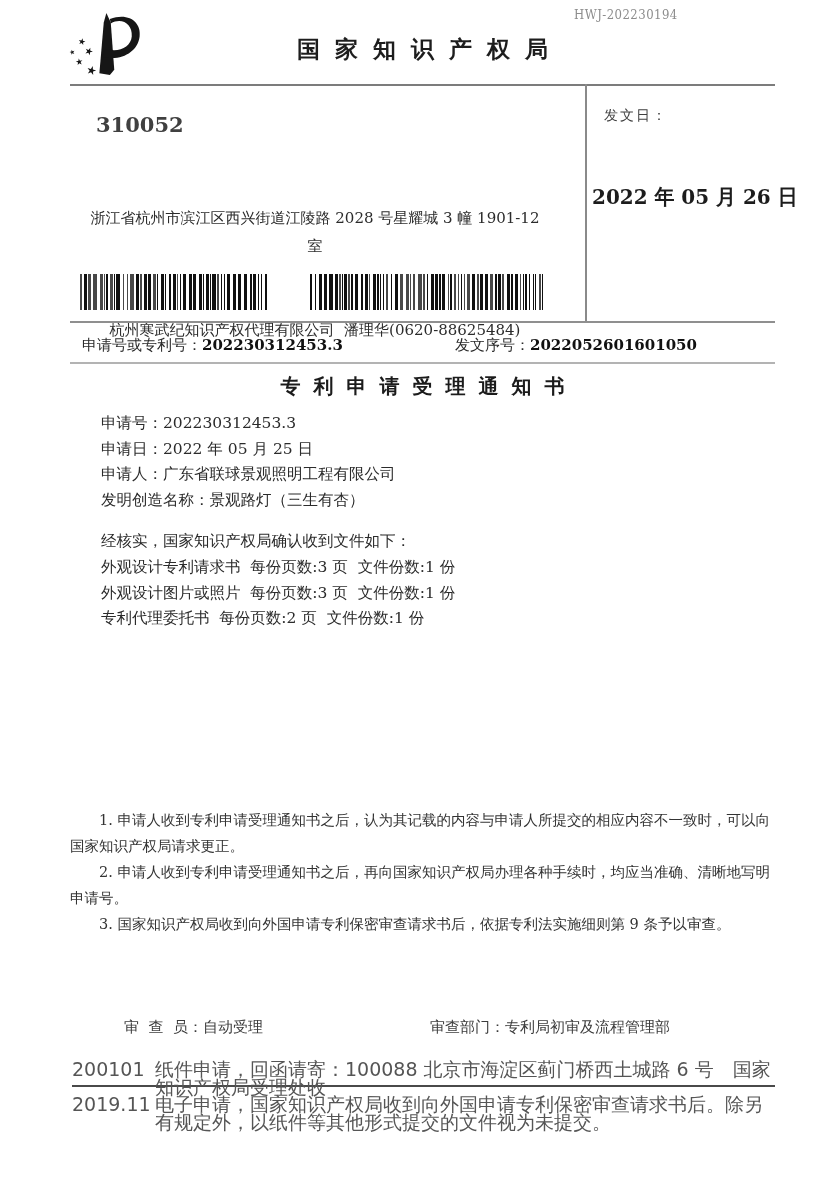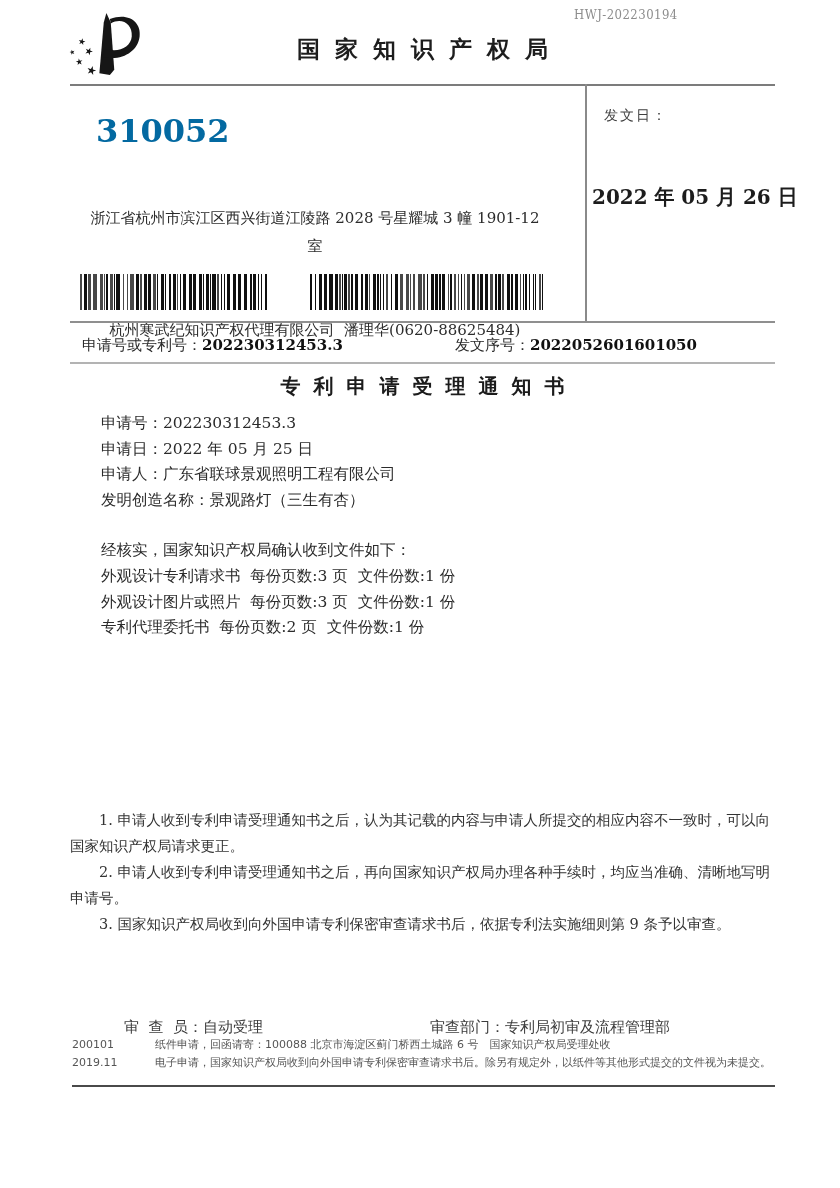--- a/index.html
+++ b/index.html
@@ -22,21 +22,21 @@
     font-size:23px; font-weight:bold; letter-spacing:15px; text-indent:15px;
     color:#1d1d1d;
   }
   .rule { background:#7c7c7c; }
   .rule-header { left:70px; top:84px; width:705px; height:2px; }
   .vline { left:585px; top:84px; width:2px; height:238px; background:#8a8a8a; }
   .rule-mid { left:70px; top:321px; width:705px; height:2px; background:#8f8f8f; }
   .rule-meta { left:70px; top:362px; width:705px; height:2px; background:#b3b3b3; }
   .rule-footer { left:72px; top:1085px; width:703px; height:2px; background:#4a4a4a; }
 
-  .postcode { left:96px; top:112px; font-size:32px; font-weight:bold; color:#0369a1; }
+  .postcode { left:96px; top:112px; font-size:21px; font-weight:bold; color:#404040; }
   .address-block { left:86px; top:148px; width:458px; text-align:center;
     font-size:15px; line-height:28px; color:#2b2b2b; white-space:pre-wrap; }
 
   .issue-date-label { left:604px; top:107px; font-size:14px; color:#3f3f3f; letter-spacing:2px; }
   .issue-date-value { left:592px; top:183px; font-size:21px; font-weight:bold; color:#1c1c1c;
     transform:scaleX(.95); transform-origin:left top; white-space:pre-wrap; }
 
   .barcode { top:274px; height:36px; overflow:hidden; }
   .barcode i { position:absolute; top:0; bottom:0; display:block; }
   .barcode-1 { left:80px; width:192px; }
@@ -48,33 +48,33 @@
 
   .doc-title {
     left:70px; top:373px; width:705px; text-align:center;
     font-size:20px; font-weight:bold; letter-spacing:13px; text-indent:13px; color:#1b1b1b;
   }
 
   .body-block { left:70px; top:411px; width:706px; font-size:15.5px;
     line-height:25.6px; color:#2b2b2b; }
   .body-block .intro { text-indent:2em; }
   .indented { padding-left:2em; white-space:pre-wrap; }
-  .received-intro { margin-top:25px; }
+  .received-intro { margin-top:16px; }
 
   .hints-block { left:70px; top:807px; width:708px; font-size:14.5px;
     line-height:26px; color:#333; }
   .hints-block .hint-item { text-indent:2em; }
 
   .signoff { left:70px; top:1018px; width:706px; font-size:15px; color:#3c3c3c; }
   .signoff .dept { position:absolute; left:360px; top:0; }
   .signoff .lbl { white-space:pre-wrap; }
 
-  .footer-rows { left:72px; top:1036px; width:706px;
+  .footer-rows { left:72px; top:1061px; width:706px;
     font-family:"DejaVu Sans","Liberation Sans",sans-serif;
-    font-size:11px; line-height:17.5px; color:#555; }
+    font-size:19px; line-height:17.5px; color:#555; }
   .footer-row { display:flex; }
   .footer-code { width:83px; flex:0 0 83px; }
   .footer-text { flex:1; white-space:pre-wrap; }
 </style>
 </head>
 <body>
 
 <div class="page">
 
   <div class="abs ref-number">HWJ-202230194</div>

